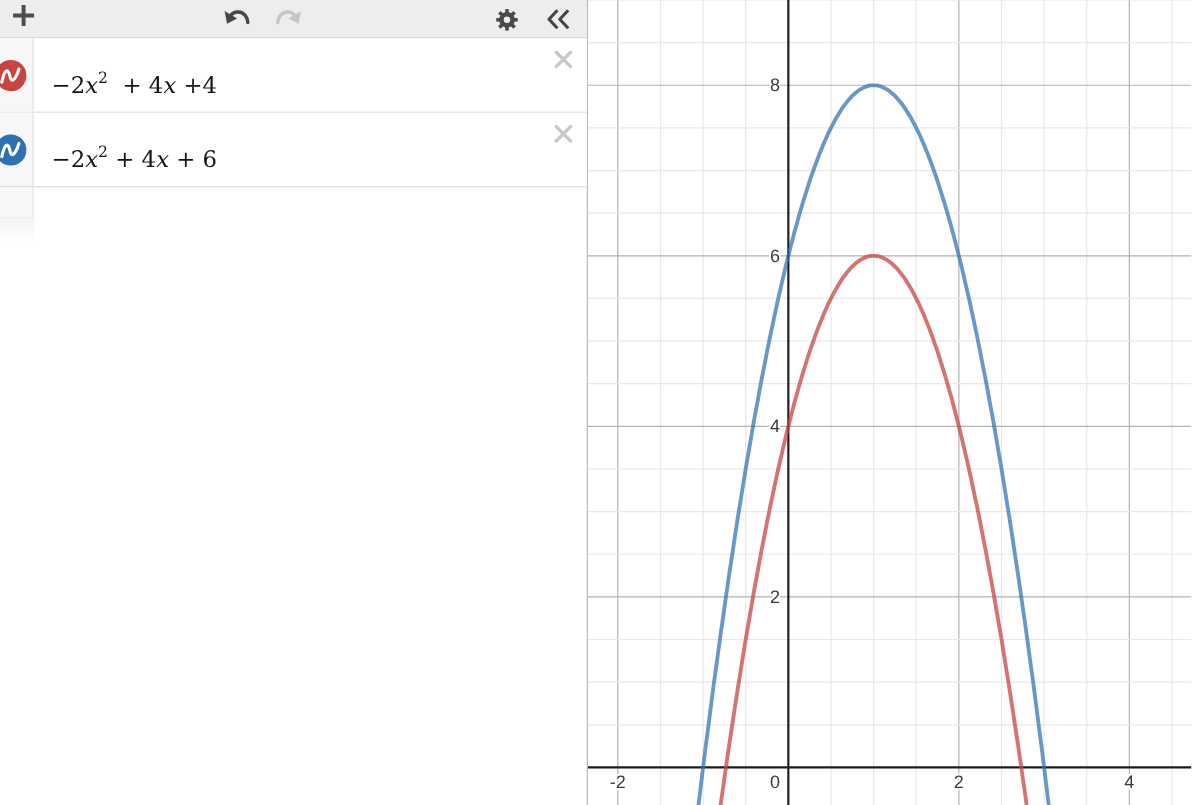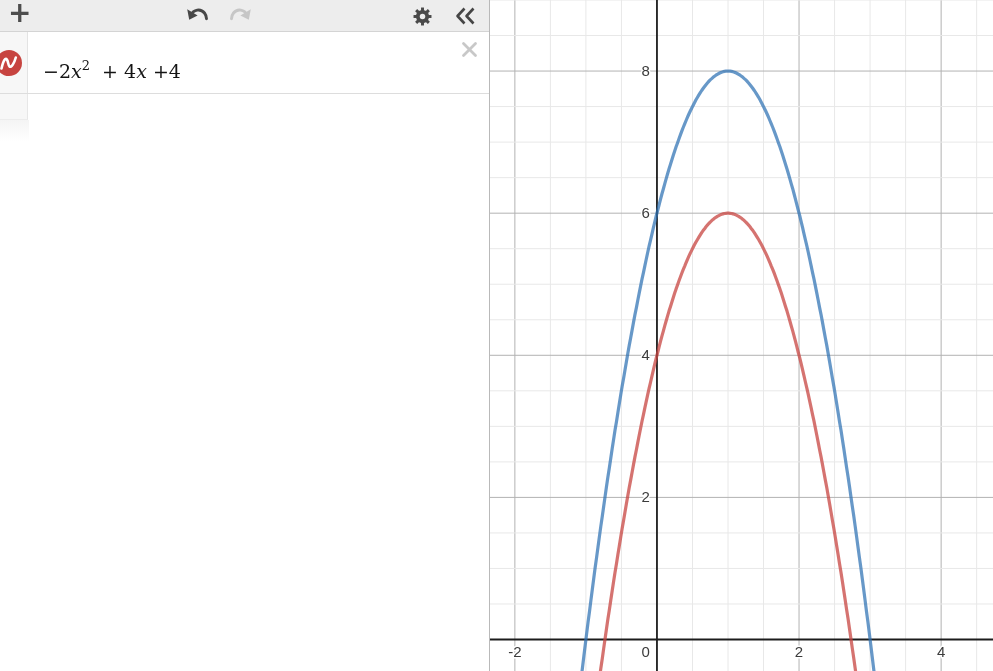--- a/index.html
+++ b/index.html
@@ -123,20 +123,40 @@
         <button class="close-btn">
           <span>
             <svg width="17" height="17" viewBox="0 0 17 17">
               <line x1="2.5" y1="2.5" x2="14.5" y2="14.5" stroke="#c8c8c8" stroke-width="2.8" stroke-linecap="round"></line>
               <line x1="14.5" y1="2.5" x2="2.5" y2="14.5" stroke="#c8c8c8" stroke-width="2.8" stroke-linecap="round"></line>
             </svg>
           </span>
         </button>
       </div>
 
+      <div class="expr-row">
+        <div class="gutter">
+          <span class="circle" style="background: rgb(45, 112, 179);">
+            <svg width="26" height="26" viewBox="0 0 26 26">
+              <path d="M5.5 18.5 C7.5 9.5 9.5 7.5 11 9.8 C12.5 12 12 15.5 13.6 16.6 C15.6 17.9 18.4 12.5 19.8 7.5" fill="none" stroke="#fff" stroke-width="2.6" stroke-linecap="round"></path>
+            </svg>
+          </span>
+        </div>
+        <div class="expr-content">
+          <span class="math"><span>−2</span><i>x</i><sup>2</sup><span> + 4</span><i>x</i><span> + 6</span></span>
+        </div>
+        <button class="close-btn">
+          <span>
+            <svg width="17" height="17" viewBox="0 0 17 17">
+              <line x1="2.5" y1="2.5" x2="14.5" y2="14.5" stroke="#c8c8c8" stroke-width="2.8" stroke-linecap="round"></line>
+              <line x1="14.5" y1="2.5" x2="2.5" y2="14.5" stroke="#c8c8c8" stroke-width="2.8" stroke-linecap="round"></line>
+            </svg>
+          </span>
+        </button>
+      </div>
 
       <div class="ghost-row">
         <div class="ghost-gutter"></div>
       </div>
       <div class="gutter-fade"></div>
 
     </div>
   </div>
 
   <div class="graph">

